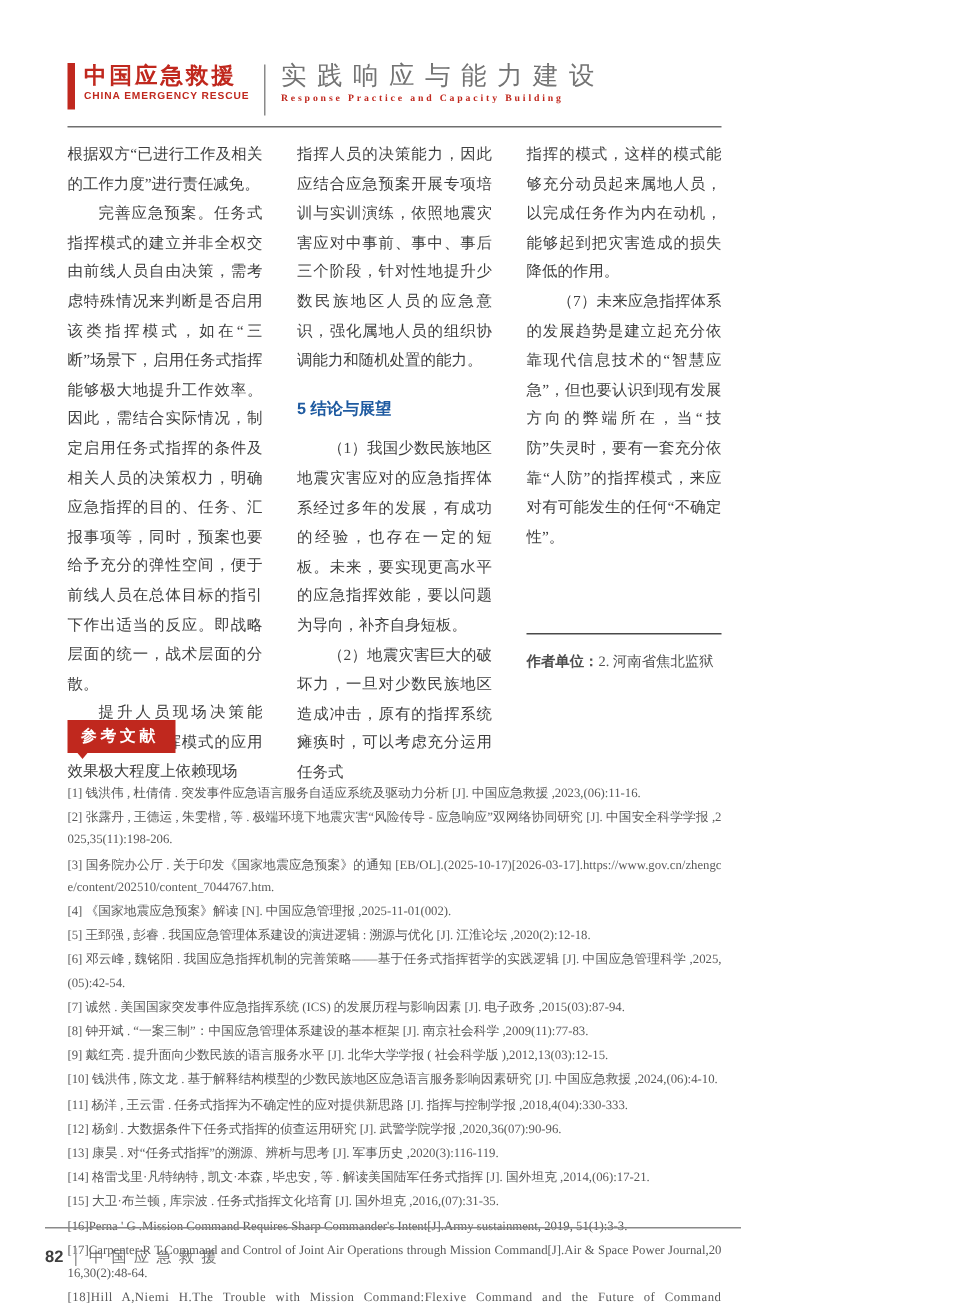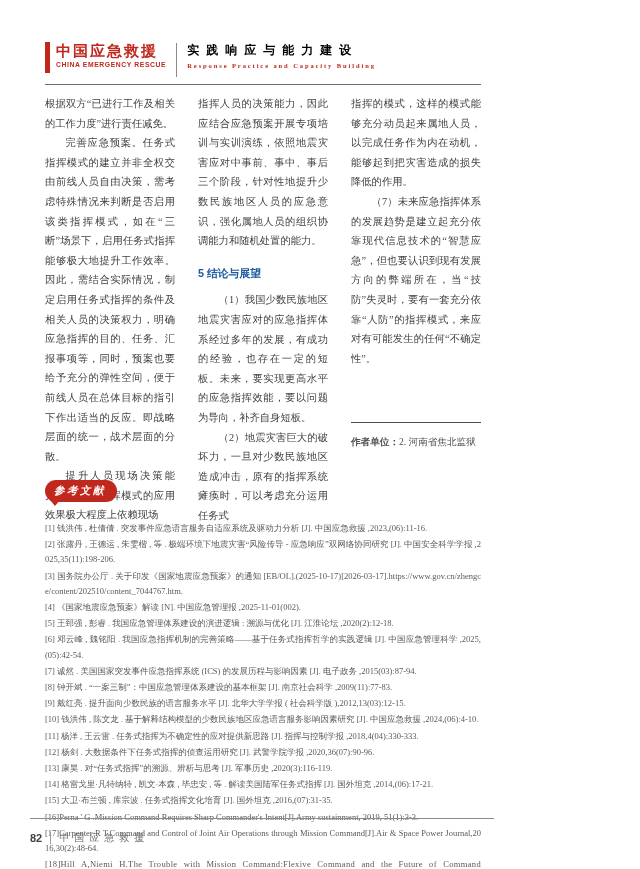--- a/index.html
+++ b/index.html
@@ -25,21 +25,21 @@
     font-size: 15px; font-weight: bold; color: var(--accent, #c0281e);
     letter-spacing: 2px; line-height: 17px; white-space: nowrap;
   }
   .brand-en {
     font-family: "Liberation Sans", sans-serif;
     font-size: 6.8px; font-weight: bold; color: var(--accent, #c0281e);
     letter-spacing: 0.6px; margin-top: 2px; white-space: nowrap;
   }
   .hdr-divider { width: 1px; height: 34px; background: #8a8a8a; margin: 1px 10px 0 10px; }
   .sec-cn {
-    font-size: 12px; font-weight: bold; color: #000000;
+    font-size: 17px; font-weight: normal; color: #737373;
     letter-spacing: 7px; line-height: 17px; white-space: nowrap;
   }
   .sec-en {
     font-size: 6.5px; font-weight: bold; color: var(--accent, #c0281e);
     letter-spacing: 1.9px; margin-top: 3px; white-space: nowrap;
   }
   .hdr-rule { border: none; border-top: 1.5px solid #6f6f6f; margin: 7px 43px 0 45px; }
 
   
   .columns {
@@ -60,22 +60,22 @@
   .author-block { display: flex; margin-top: 9px; font-size: 9.6px; color: #4f4f4f; line-height: 19.5px; text-align: left; }
   .author-label { white-space: nowrap; font-weight: bold; }
   .author-lines { flex: 1; }
   .author-line { margin: 0; }
 
   
   .refs { margin: 48px 43px 0 45px; }
   .ref-badge {
     position: relative; display: inline-block;
     background: var(--accent, #c0281e); color: #ffffff;
-    font-style: italic; font-weight: bold; font-size: 10.5px;
-    letter-spacing: 2.5px; padding: 4px 11px 4px 9px; border-radius: 11px; text-align: center;
+    font-weight: bold; font-size: 10.5px;
+    letter-spacing: 2.5px; padding: 4px 11px 4px 9px; border-radius: 0; text-align: center;
   }
   .ref-badge::after {
     content: ""; position: absolute; left: 5px; bottom: -9px;
     border: 5px solid transparent; border-top: 6px solid var(--accent, #c0281e);
   }
   .ref-list {
     margin-top: 19px;
     font-family: Liberation Serif, serif;
     font-size: 8.5px; line-height: 15.2px; color: #595959;
     text-align: justify;

